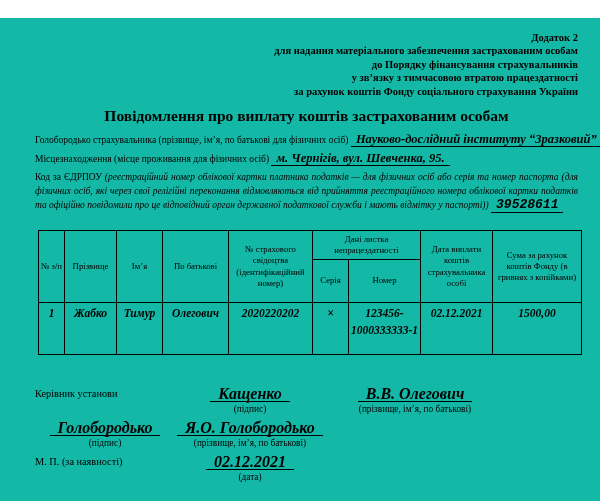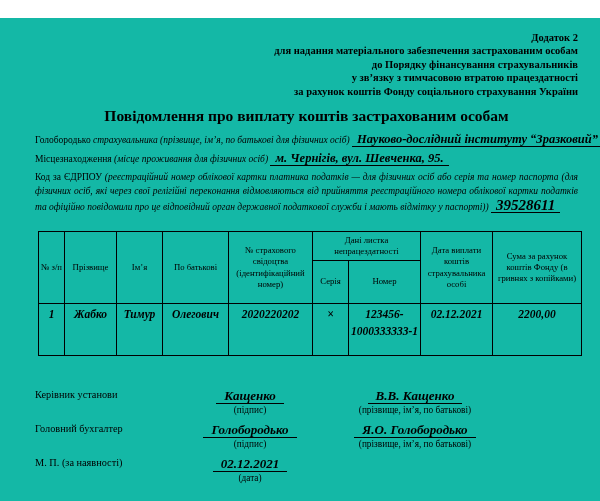--- a/index.html
+++ b/index.html
@@ -10,29 +10,29 @@
     position:relative;
     margin-top:18px;
   }
   
   .header-block{text-align:right;font-weight:bold;font-size:10.5px;line-height:13.4px;}
   
   .title{text-align:center;font-weight:bold;font-size:15.5px;margin-top:9px;margin-bottom:7px;}
   
   .field-line{font-size:9.5px;margin-top:3px;line-height:15px;white-space:nowrap;}
   .lbl{font-style:normal;}
-  .lbl-i{font-style:italic;}
+  .lbl-i{}
   .value{
     font-weight:bold;font-style:italic;font-size:12.5px;
     border-bottom:1.2px solid #000;padding:0 5px;display:inline-block;line-height:14px;
   }
   .phone-line{font-size:10.5px;margin-top:4px;}
   .edrpou{font-size:9.5px;margin-top:3px;line-height:14px;text-align:justify;}
   .edrpou .note{font-style:italic;}
-  .edrpou .value{font-size:15px;}
+  .edrpou .value{font-size:13px;font-family:Liberation Mono, monospace;}
   
   table.payments{
     border-collapse:collapse;table-layout:fixed;width:543px;margin-left:3px;margin-top:17px;
   }
   table.payments th, table.payments td{
     border:1.5px solid #000;overflow:hidden;word-wrap:break-word;
   }
   table.payments th{
     font-weight:normal;font-size:8.7px;line-height:1.3;text-align:center;
     vertical-align:middle;padding:2px 1px;
@@ -42,21 +42,21 @@
   td.data{
     font-weight:bold;font-style:italic;font-size:11.5px;line-height:1.45;
     text-align:center;vertical-align:top;padding-top:2px;height:48px;
   }
   
   .sig-block{margin-top:30px;}
   .sig-row{display:grid;grid-template-columns:140px 150px 180px;align-items:start;margin-bottom:5px;}
   .sig-label{font-size:10.3px;padding-top:3px;}
   .sig-center,.sig-right{text-align:center;}
   .sig-value{
-    display:inline-block;font-weight:bold;font-style:italic;font-size:13px;
+    display:inline-block;font-weight:bold;font-style:italic;font-size:16px;
     border-bottom:1.3px solid #000;padding:0 8px;line-height:15px;
   }
   .sig-caption{font-size:9.3px;margin-top:1px;text-align:center;}
 </style>
 </head>
 <body>
 
 <div class="page">
 
   <div class="header-block">
@@ -119,41 +119,40 @@
     <tbody>
       <tr>
         <td class="data">1</td>
         <td class="data">Жабко</td>
         <td class="data">Тимур</td>
         <td class="data">Олегович</td>
         <td class="data">2020220202</td>
         <td class="data">×</td>
         <td class="data">123456-1000333333-1</td>
         <td class="data">02.12.2021</td>
-        <td class="data">2200,00</td>
+        <td class="data">1500,00</td>
       </tr>
     </tbody>
   </table>
 
   <div class="sig-block">
 
     <div class="sig-row">
       <div class="sig-label">Керівник установи</div>
       <div class="sig-center">
         <span class="sig-value">Кащенко</span>
         <div class="sig-caption">(підпис)</div>
       </div>
       <div class="sig-right">
-        <span class="sig-value">В.В. Кащенко</span>
+        <span class="sig-value">В.В. Олегович</span>
         <div class="sig-caption">(прізвище, ім’я, по батькові)</div>
       </div>
     </div>
 
     <div class="sig-row">
-      <div class="sig-label">Головний бухгалтер</div>
       <div class="sig-center">
         <span class="sig-value">Голобородько</span>
         <div class="sig-caption">(підпис)</div>
       </div>
       <div class="sig-right">
         <span class="sig-value">Я.О. Голобородько</span>
         <div class="sig-caption">(прізвище, ім’я, по батькові)</div>
       </div>
     </div>
 

